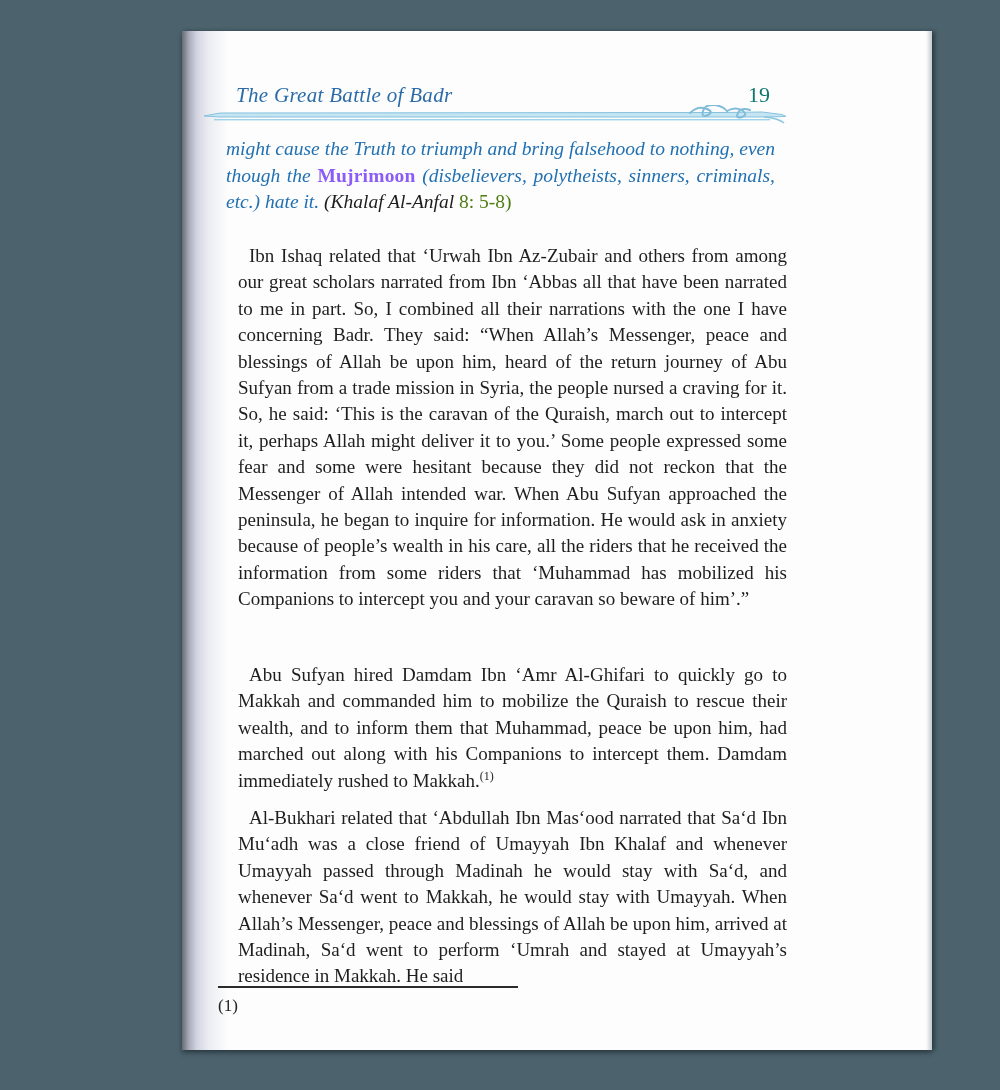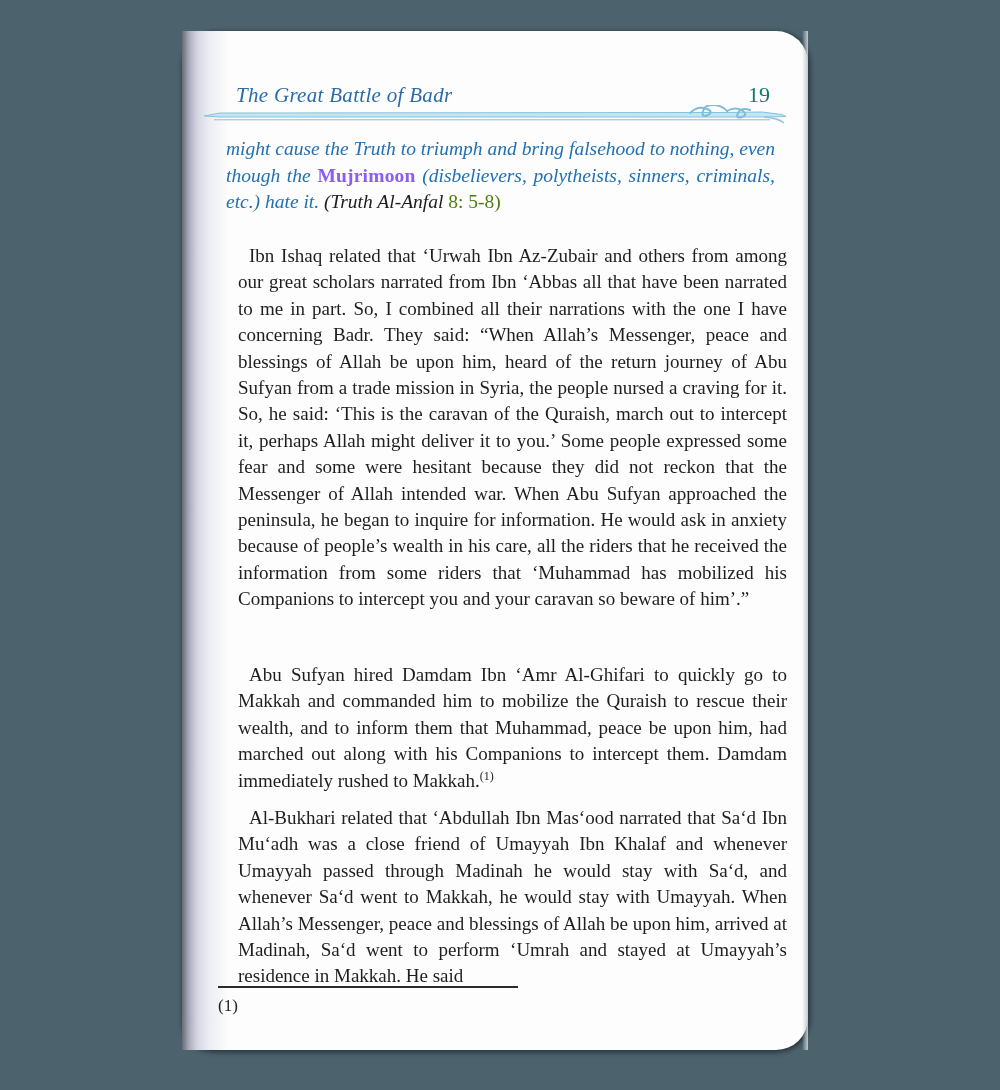--- a/index.html
+++ b/index.html
@@ -7,24 +7,23 @@
   body {
     width: 1000px; height: 1090px;
     background: #4c636d;
     position: relative;
     font-family: "Liberation Serif", serif;
     overflow: hidden;
   }
   .page {
     position: absolute;
     left: 182px; top: 31px;
-    width: 626px; height: 1019px;
+    width: 750px; height: 1019px;
     background: #fdfdfd;
     box-shadow: 0 3px 5px rgba(15,25,30,.45), 3px 0 4px rgba(15,25,30,.35);
-    border-radius: 32px;
   }
   
   .page::before {
     content: "";
     position: absolute; left: 0; top: 0; bottom: 0; width: 46px;
     background: linear-gradient(90deg,
       #666b74 0px, #a9abba 7px, #d4d5e2 15px,
       #ecedf3 27px, rgba(255,255,255,0) 46px);
     pointer-events: none;
   }
@@ -118,21 +117,21 @@
     <rect x="10" y="14" width="556" height="1.4" fill="#9fd2e8"></rect>
 
     <path d="M560 12 q14 1 20 6" fill="none" stroke="#8cc6e0" stroke-width="1.6"></path>
 
     <g fill="none" stroke="#7fbcd9" stroke-width="2" stroke-linecap="round">
       <path d="M486 8 q8 -8 17 -4 q7 3 1 6 q-7 3 -5 -4 q2 -7 12 -6 q8 1 12 6"></path>
       <path d="M523 6 q9 -5 16 0 q5 4 -1 6 q-7 2 -4 -4 q3 -6 12 -3"></path>
     </g>
   </svg>
 
-  <p class="quote"><span>might cause the Truth to triumph and bring falsehood to nothing, even though the </span><span class="bold-term">Mujrimoon</span><span> (disbelievers, polytheists, sinners, criminals, etc.) hate it. </span><span class="source">(Truth Al-Anfal </span><span class="source-ref">8: 5-8)</span></p>
+  <p class="quote"><span>might cause the Truth to triumph and bring falsehood to nothing, even though the </span><span class="bold-term">Mujrimoon</span><span> (disbelievers, polytheists, sinners, criminals, etc.) hate it. </span><span class="source">(Khalaf Al-Anfal </span><span class="source-ref">8: 5-8)</span></p>
 
   <p class="body-para para-1">Ibn Ishaq related that ‘Urwah Ibn Az-Zubair and others from among our great scholars narrated from Ibn ‘Abbas all that have been narrated to me in part. So, I combined all their narrations with the one I have concerning Badr. They said: “When Allah’s Messenger, peace and blessings of Allah be upon him, heard of the return journey of Abu Sufyan from a trade mission in Syria, the people nursed a craving for it. So, he said: ‘This is the caravan of the Quraish, march out to intercept it, perhaps Allah might deliver it to you.’ Some people expressed some fear and some were hesitant because they did not reckon that the Messenger of Allah intended war. When Abu Sufyan approached the peninsula, he began to inquire for information. He would ask in anxiety because of people’s wealth in his care, all the riders that he received the information from some riders that ‘Muhammad has mobilized his Companions to intercept you and your caravan so beware of him’.”</p>
 
   <p class="body-para para-2"><span>Abu Sufyan hired Damdam Ibn ‘Amr Al-Ghifari to quickly go to Makkah and commanded him to mobilize the Quraish to rescue their wealth, and to inform them that Muhammad, peace be upon him, had marched out along with his Companions to intercept them. Damdam immediately rushed to Makkah.</span><sup class="fn-sup">(1)</sup></p>
 
   <p class="body-para para-3">Al-Bukhari related that ‘Abdullah Ibn Mas‘ood narrated that Sa‘d Ibn Mu‘adh was a close friend of Umayyah Ibn Khalaf and whenever Umayyah passed through Madinah he would stay with Sa‘d, and whenever Sa‘d went to Makkah, he would stay with Umayyah. When Allah’s Messenger, peace and blessings of Allah be upon him, arrived at Madinah, Sa‘d went to perform ‘Umrah and stayed at Umayyah’s residence in Makkah. He said</p>
 
   <div class="footnote-divider"></div>
 
   <div class="footnote">

